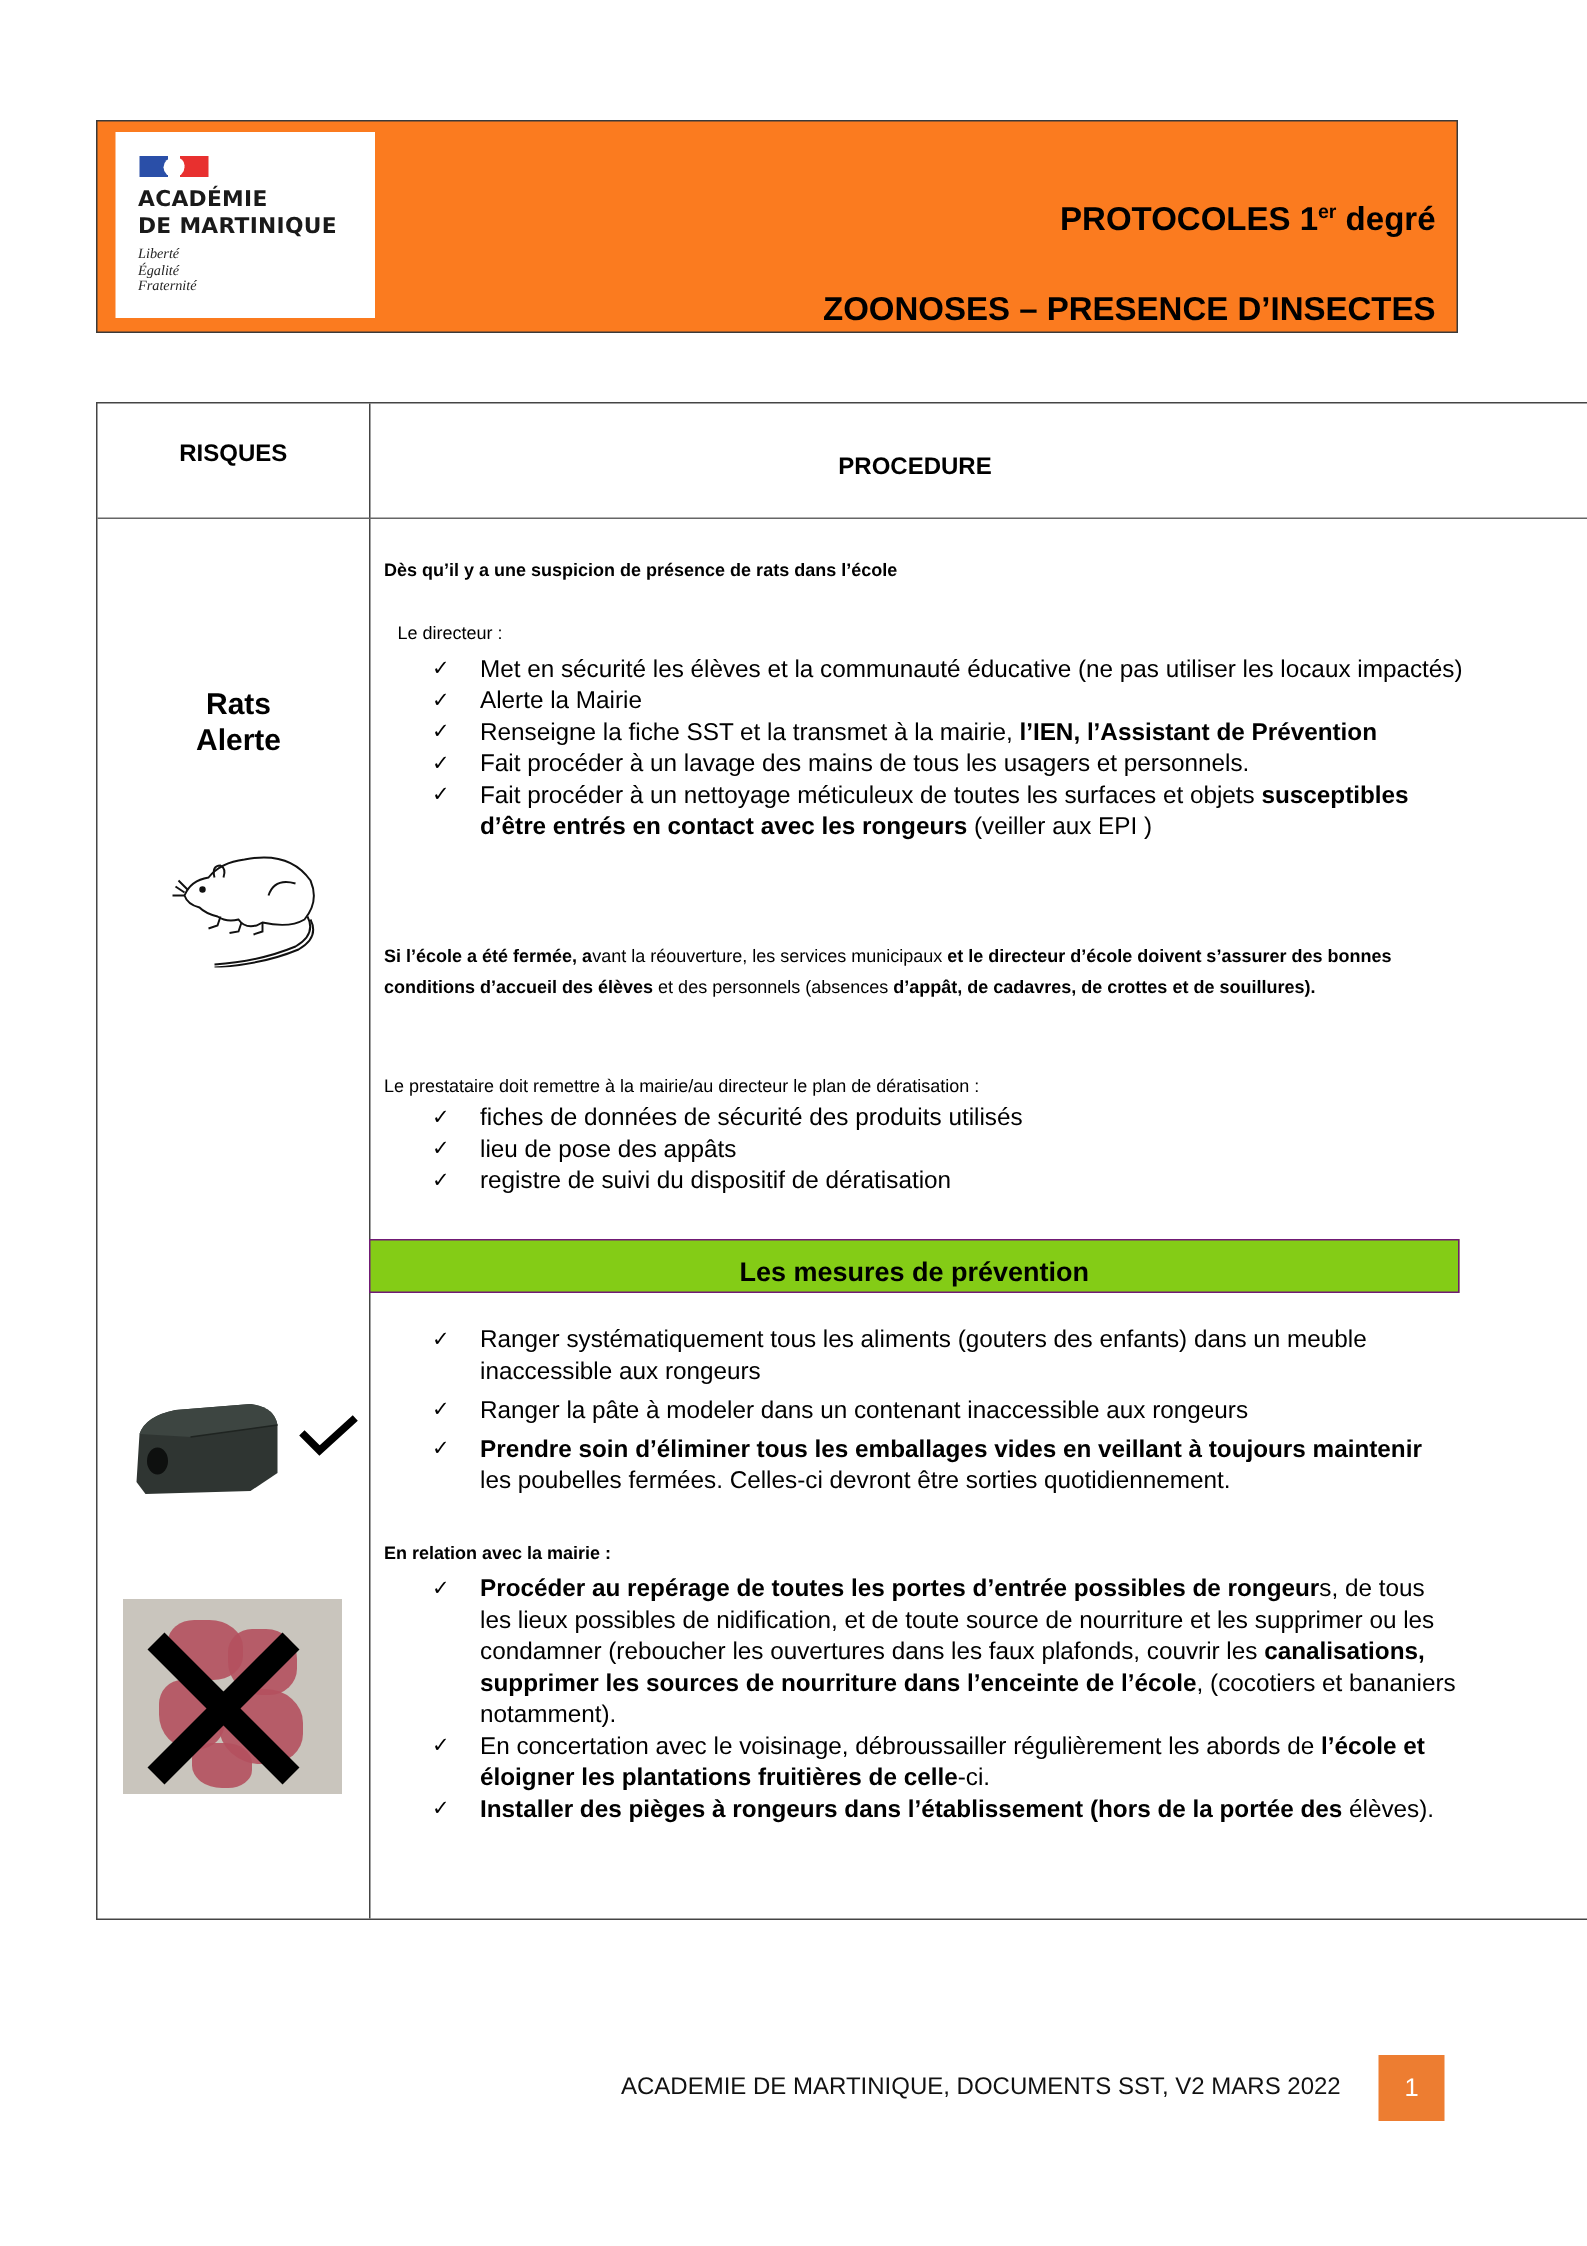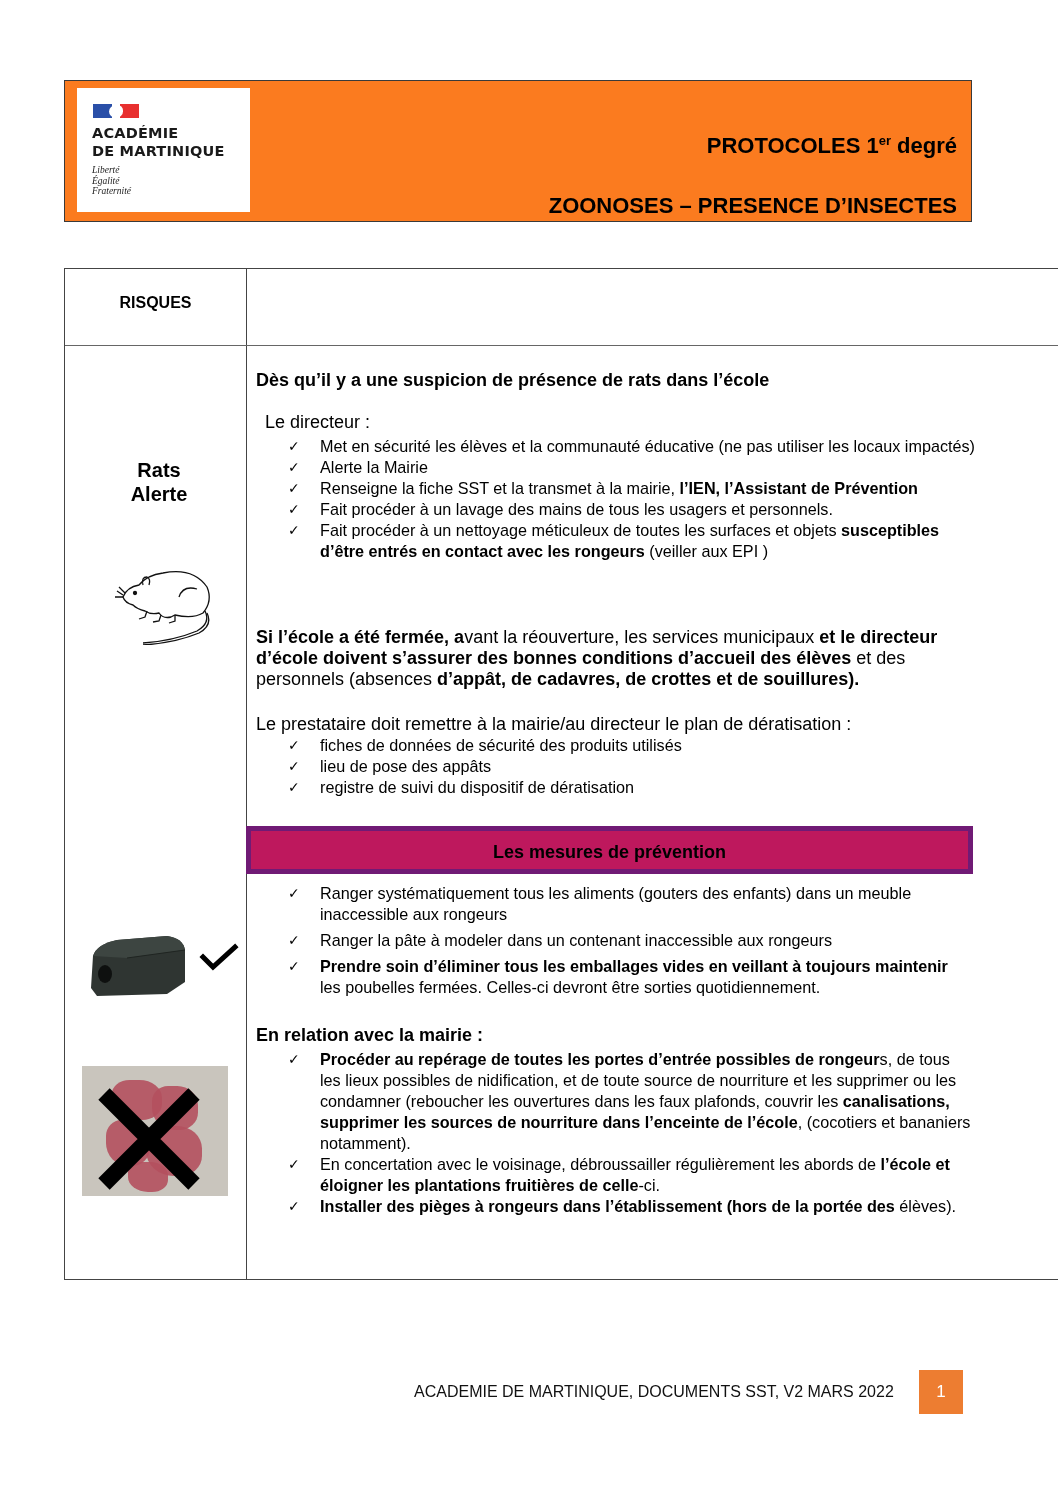--- a/index.html
+++ b/index.html
@@ -25,28 +25,28 @@
   .th-procedure { position: absolute; left: 182px; top: 34px; width: 726px; text-align: center; font-weight: bold; font-size: 16px; }
 
   .risk-title { position: absolute; left: 0; top: 189px; width: 188px; text-align: center; font-weight: bold; font-size: 20px; line-height: 24px; }
 
   .rat { position: absolute; left: 48px; top: 288px; width: 102px; height: 88px; }
   .trap { position: absolute; left: 22px; top: 663px; width: 100px; height: 70px; }
   .check-big { position: absolute; left: 134px; top: 672px; width: 40px; height: 32px; }
   .bait { position: absolute; left: 17px; top: 797px; width: 146px; height: 130px; background: #c9c5bd; overflow: hidden; }
   .bait .blob { position: absolute; background: #b4505e; border-radius: 35% 45% 40% 50%; opacity: 0.9; }
   .bait svg.x { position: absolute; left: 0; top: 0; }
-  .para { position: absolute; left: 256px; width: 715px; font-size: 18px; line-height: 21px; }
+  .para { position: absolute; left: 256px; width: 715px; font-size: 12px; line-height: 21px; }
   .b { font-weight: bold; }
 
   ul.checks { list-style: none; margin: 0; padding: 0; position: absolute; width: 660px; font-size: 16.2px; line-height: 21px; }
   ul.checks li { position: relative; padding-left: 0; }
   ul.checks li .ck { position: absolute; left: -32px; top: 0; font-family: "DejaVu Sans", sans-serif; font-size: 14px; }
 
-  .green-bar { position: absolute; left: 246px; top: 826px; width: 727px; height: 48px; background: #be185d; border: 5px solid #701a75; box-sizing: border-box; }
+  .green-bar { position: absolute; left: 246px; top: 826px; width: 727px; height: 36px; background: #84cc16; border: 1px solid #701a75; box-sizing: border-box; }
   .green-bar span { position: absolute; left: 0; top: 11px; width: 100%; text-align: center; font-weight: bold; font-size: 18px; }
 
   .footer-text { position: absolute; left: 414px; top: 1383px; font-family: "Liberation Sans", sans-serif; font-size: 16px; color: #111; }
   .page-badge { position: absolute; left: 919px; top: 1370px; width: 44px; height: 44px; background: #ed7d31; color: #fff; font-size: 17px; text-align: center; line-height: 44px; }
 </style>
 </head>
 <body>
 
 <div class="header">
   <div class="logo-box">
@@ -66,20 +66,21 @@
     </div>
   </div>
   <div class="h-title1"><span>PROTOCOLES 1</span><sup>er</sup><span> degré</span></div>
   <div class="h-title2">ZOONOSES – PRESENCE D’INSECTES</div>
 </div>
 
 <div class="tbl">
   <div class="vline"></div>
   <div class="hline"></div>
   <div class="th-risques">RISQUES</div>
+  <div class="th-procedure">PROCEDURE</div>
 
   <div class="risk-title">
     <div>Rats</div>
     <div>Alerte</div>
   </div>
 
   <svg class="rat" viewBox="0 0 102 88" fill="none" stroke="#111" stroke-width="1.3">
     <path d="M10 40 Q14 30 26 28 Q34 18 50 16 Q80 10 94 30 Q100 44 90 56 Q80 62 62 58 L58 60 Q50 62 46 56 Q38 58 32 54 Q24 52 20 48 Q12 46 10 40 Z"></path>
     <path d="M30 28 Q28 20 34 20 Q38 22 36 28"></path>
     <circle cx="22" cy="36" r="1.5" fill="#111"></circle>

